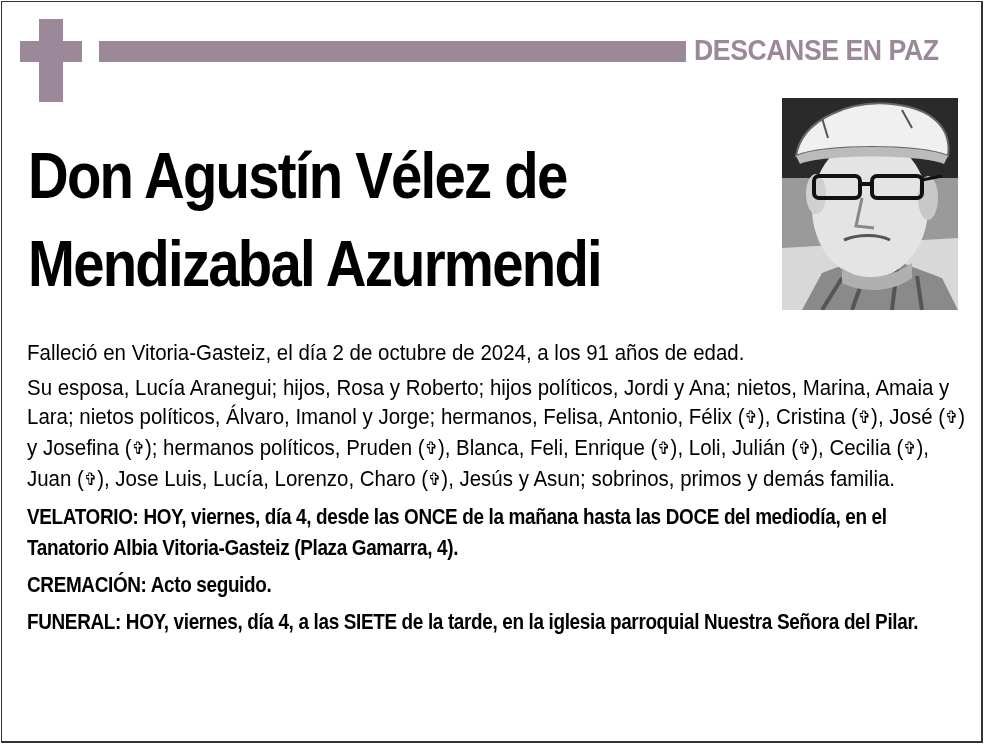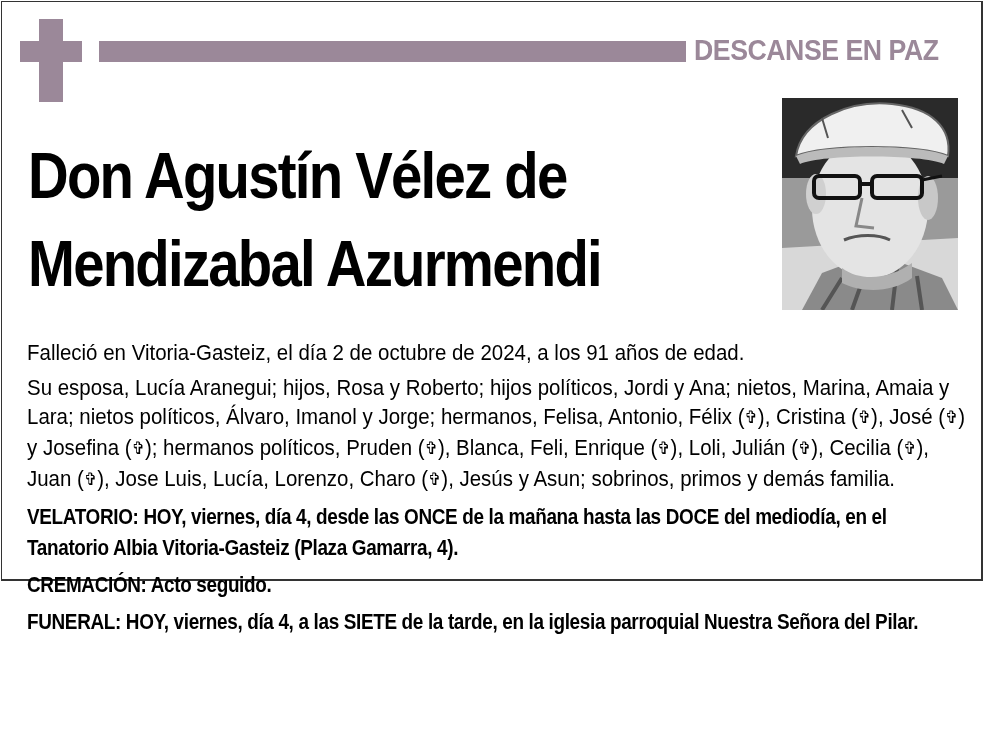--- a/index.html
+++ b/index.html
@@ -1,18 +1,18 @@
 <!DOCTYPE html>
 <html><head>
   <meta charset="utf-8">
   <style>
     html, body { margin: 0; padding: 0; background: #ffffff; }
     body { width: 988px; height: 746px; overflow: hidden; position: relative; }
     .frame {
-      position: absolute; left: 1px; top: 1px; width: 982px; height: 580px;
+      position: absolute; left: 1px; top: 1px; width: 982px; height: 742px;
       border: 1px solid #333; border-right-width: 2px; border-bottom-width: 2px;
       background: #fff; box-sizing: border-box;
     }
     .cross-v { position: absolute; left: 37px; top: 17px; width: 24px; height: 83px; background: #9b8899; }
     .cross-h { position: absolute; left: 18px; top: 39px; width: 62px; height: 21px; background: #9b8899; }
     .rule { position: absolute; left: 97px; top: 39px; width: 587px; height: 21px; background: #9b8899; }
     .header-label {
       position: absolute; left: 692px; top: 32px; color: #9b8899;
       font-family: "Liberation Sans", sans-serif; font-weight: bold; font-size: 29px;
       letter-spacing: -0.5px; transform: scaleX(0.92); transform-origin: left top; white-space: nowrap;

